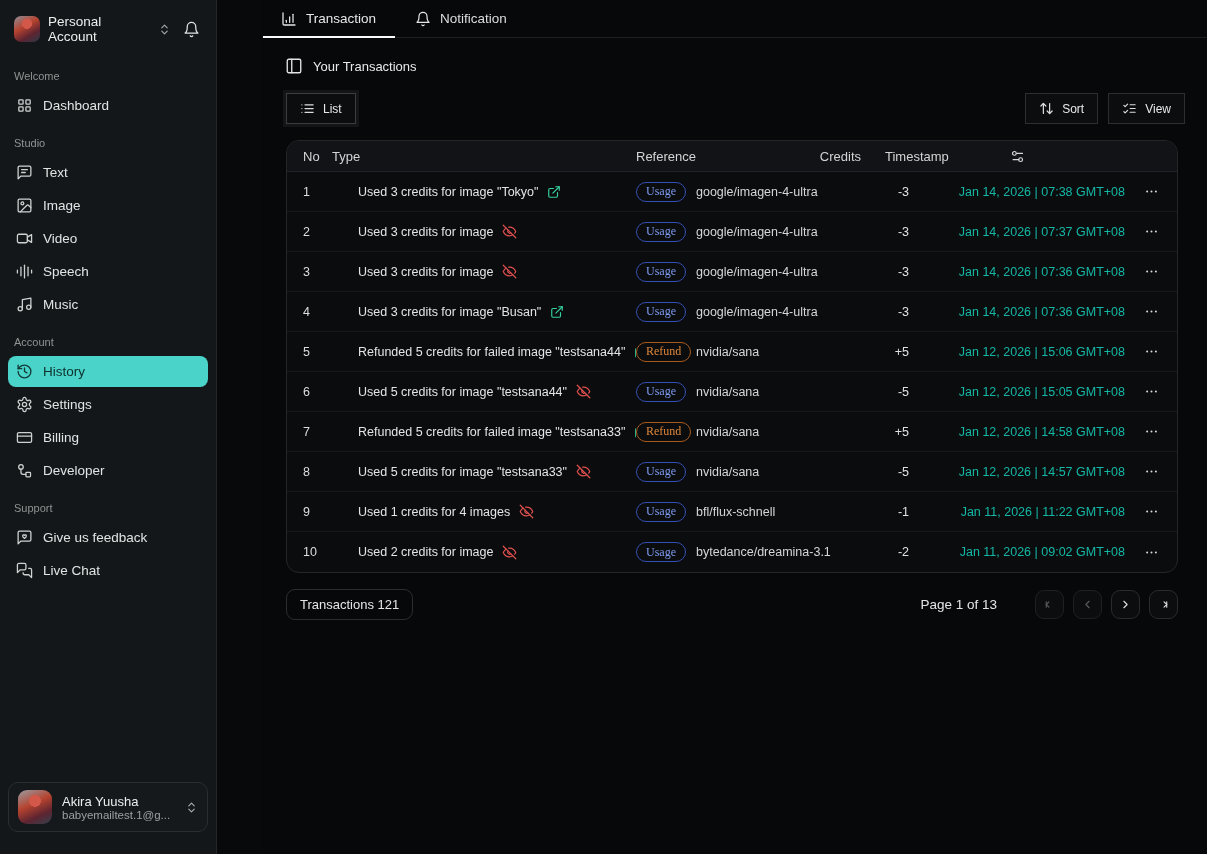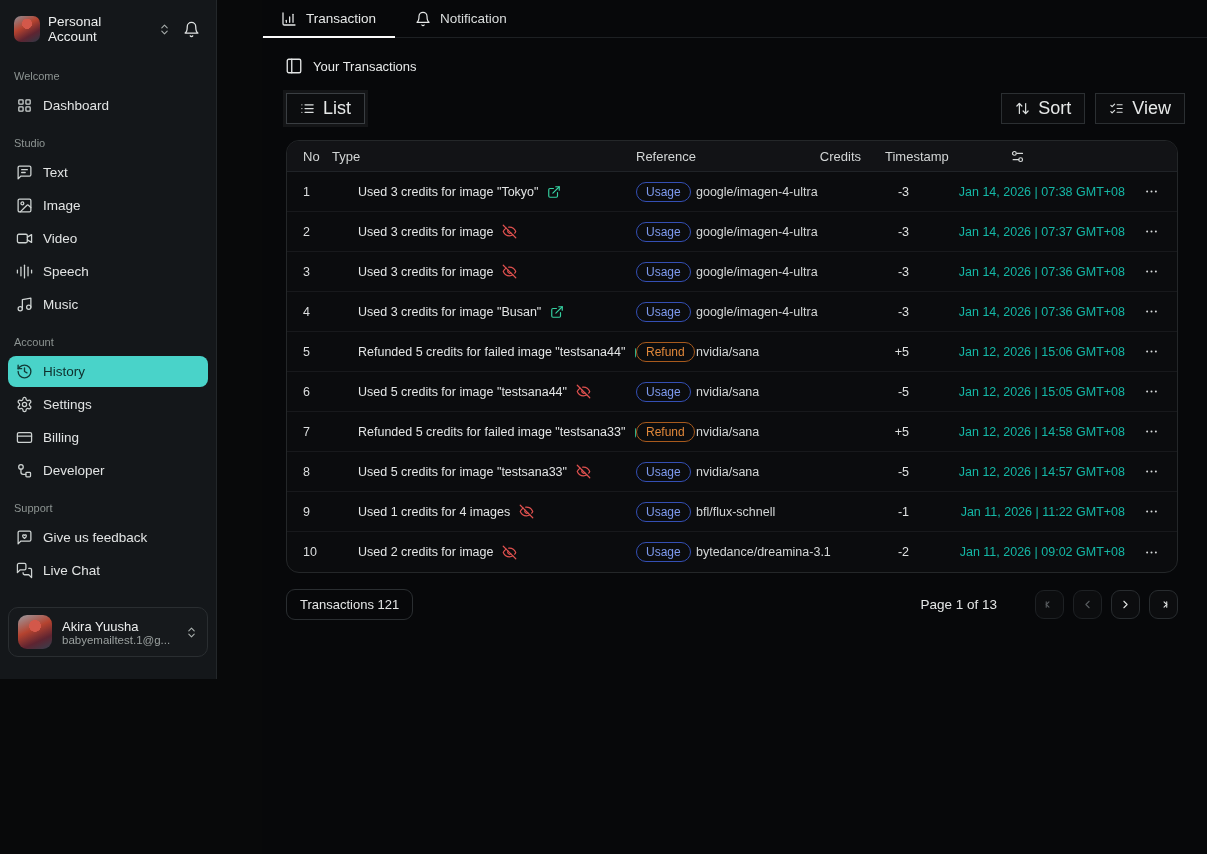--- a/index.html
+++ b/index.html
@@ -6,21 +6,21 @@
   html,body { width:1207px; height:854px; overflow:hidden; }
   body {
     font-family:"Liberation Sans", sans-serif;
     background:#08090a; color:#e4e6e6;
     display:flex;
   }
   svg { display:block; }
 
   
   .sidebar {
-    width:217px; min-width:217px; height:679px;
+    width:217px; min-width:217px; height:854px;
     background:#14171a; border-right:1px solid #23272a;
     position:relative; padding:0 8px;
   }
   .acct-row { display:flex; align-items:center; gap:8px; padding:14px 4px 10px 6px; }
   .avatar-sm {
     width:26px; height:26px; border-radius:7px; flex:none;
     background:
       radial-gradient(circle at 50% 30%, #d3584a 0 22%, transparent 23%),
       linear-gradient(150deg,#8c8f97 0%, #b5432f 40%, #5e2431 70%, #2c3a48 100%);
   }
@@ -68,21 +68,21 @@
   .tab.inactive { color:#dadddd; }
 
   .page-head { display:flex; align-items:center; gap:10px; padding:19px 24px 0 23px; }
   .page-head .picon { color:#e3e5e5; display:flex; }
   .page-title { font-size:13px; color:#e8eaea; }
 
   .toolbar { display:flex; align-items:center; justify-content:space-between; padding:18px 22px 16px 24px; }
   .btn {
     display:inline-flex; align-items:center; gap:8px; height:31px;
     padding:0 13px; border:1px solid #2b2f32; border-radius:0;
-    background:#0c0d0f; color:#e7e9e9; font-size:18px; cursor:pointer;
+    background:#0c0d0f; color:#e7e9e9; font-size:12px; cursor:pointer;
     font-family:"Liberation Sans", sans-serif;
   }
   .btn .bicon { display:flex; color:#dcdfdf; }
   .btn-list { box-shadow:0 0 0 3px rgba(255,255,255,0.055); border-color:#3a3e42; }
   .toolbar-right { display:flex; gap:10px; }
 
   
   .table-wrap { margin:0 29px 0 24px; border:1px solid #242729; border-radius:13px; overflow:hidden; background:#0b0c0e; }
   .tgrid { display:grid; grid-template-columns:45px minmax(0,1fr) 60px 165px 48px 216px 52px; align-items:center; }
   .thead { height:31px; background:#121316; border-bottom:1px solid #202327; color:#d2d5d5; font-size:13px; }
@@ -94,21 +94,21 @@
   .th-cfg { display:flex; justify-content:center; color:#d6d9d9; cursor:pointer; }
   .trow { height:40px; border-bottom:1px solid #18191c; font-size:12.5px; cursor:default; }
   .trow:last-child { border-bottom:none; }
   .c-no { padding-left:16px; color:#dcdedf; }
   .c-msg { padding-left:26px; display:flex; align-items:center; gap:9px; color:#e3e5e5; white-space:nowrap; overflow:hidden; }
   .msg-icn { display:flex; flex:none; }
   .msg-icn.external-link-icon { color:#35d0a0; }
   .msg-icn.eye-off-icon { color:#e0514f; }
   .badge {
     display:inline-flex; align-items:center; height:20px; padding:0 9px;
-    border-radius:10px; font-size:12px; border:1px solid;
+    border-radius:10px; font-size:12px; border:1px solid;font-family:Liberation Serif, serif;
   }
   .badge.usage  { color:#7e9bef; border-color:#344fb4; }
   .badge.refund { color:#e0873a; border-color:#a85a1d; }
   .c-ref { color:#d4d7d7; font-size:12.5px; white-space:nowrap; overflow:hidden; }
   .c-credits { text-align:right; color:#e0e2e2; }
   .c-time { padding-left:36px; color:#14b8a6; white-space:nowrap;text-align:right; }
   .c-act { display:flex; justify-content:center; }
   .dots-btn { background:none; border:none; color:#d9dcdc; cursor:pointer; padding:4px; display:flex; }
 
   

